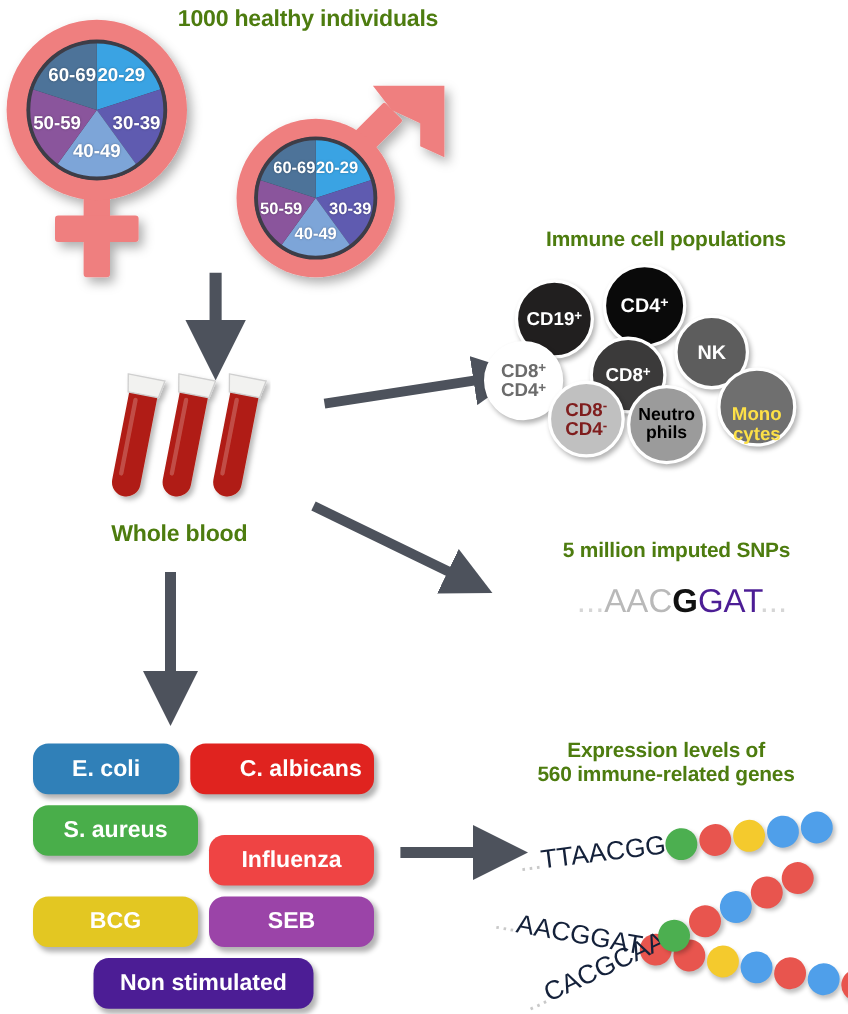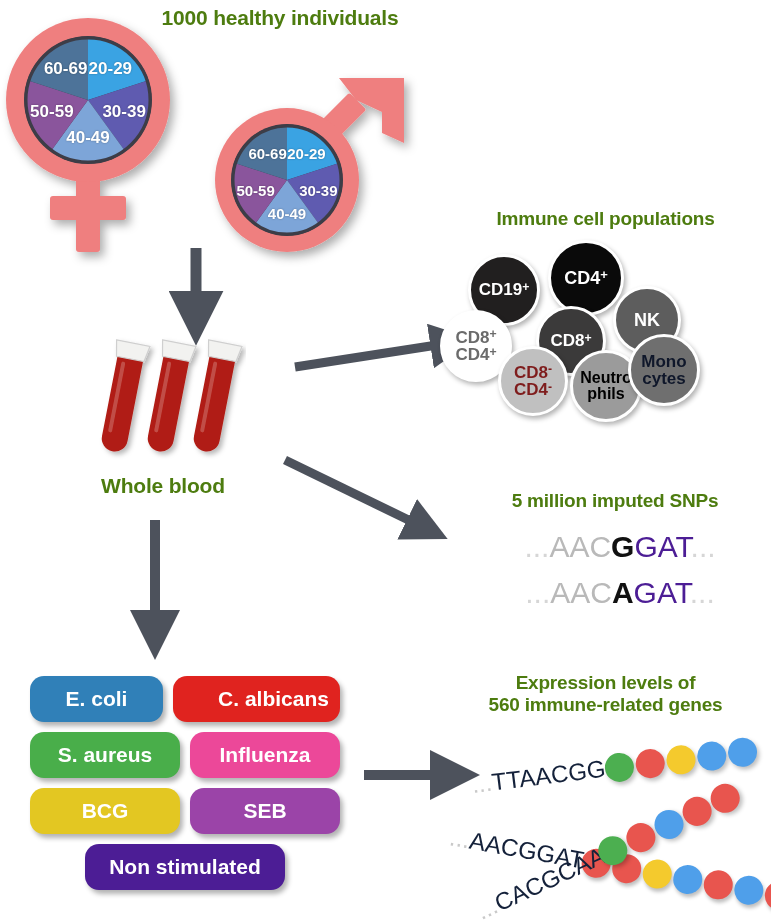--- a/index.html
+++ b/index.html
@@ -258,39 +258,38 @@
       </div>
       <div class="cell" style="left: 173px; top: 48px; width: 68px; height: 68px; background: rgb(93, 93, 93); color: rgb(255, 255, 255); font-size: 18px;">
         <div>NK</div>
       </div>
       <div class="cell" style="left: 58px; top: 108px; width: 70px; height: 70px; background: rgb(192, 192, 192); color: #7f1d1d; font-size: 17px;">
         <div>CD8<sup>-</sup><br>CD4<sup>-</sup></div>
       </div>
       <div class="cell" style="left: 130px; top: 112px; width: 72px; height: 72px; background: rgb(155, 155, 155); color: #000000; font-size: 16px;">
         <div>Neutro<br>phils</div>
       </div>
-      <div class="cell" style="left: 188px; top: 96px; width: 72px; height: 72px; background: rgb(111, 111, 111); color: #0f172a; font-size: 17px;">
+      <div class="cell" style="left: 212px; top: 96px; width: 72px; height: 72px; background: rgb(111, 111, 111); color: #fde047; font-size: 17px; align-items: flex-end;">
         <div>Mono<br>cytes</div>
       </div>
     </div>
 
   <div class="abs heading" id="title-snps">5 million imputed SNPs</div>
   <div class="abs" id="snp-block">
       <div class="snp-row" style="top: 0px;"><span class="snp-faint">...</span><span class="snp-dim">AAC</span><span class="snp-hi">G</span><span class="snp-mid">GAT</span><span class="snp-faint">...</span></div>
-      <div class="snp-row" style="top: 46px;"><span class="snp-faint">...</span><span class="snp-dim">AAC</span><span class="snp-hi">A</span><span class="snp-mid">GAT</span><span class="snp-faint">...</span></div>
     </div>
 
   <div class="abs" id="stimuli">
       <div class="stim-row">
         <div class="stim-box" style="background: rgb(48, 128, 184);">E. coli</div>
         <div class="stim-box" style="background: rgb(224, 35, 31); padding-left: 34px;">C. albicans</div>
       </div>
       <div class="stim-row">
         <div class="stim-box" style="background: rgb(73, 174, 74);">S. aureus</div>
-        <div class="stim-box" style="background: #ec4899;">Influenza</div>
+        <div class="stim-box" style="background: #ef4444; margin-top: 27px;">Influenza</div>
       </div>
       <div class="stim-row">
         <div class="stim-box" style="background: rgb(227, 199, 34);">BCG</div>
         <div class="stim-box" style="background: rgb(155, 68, 168);">SEB</div>
       </div>
       <div class="stim-row">
         <div class="stim-box stim-wide" style="background: #4c1d95; flex: 0 0 auto; text-align: right;">Non stimulated</div>
       </div>
     </div>
 

